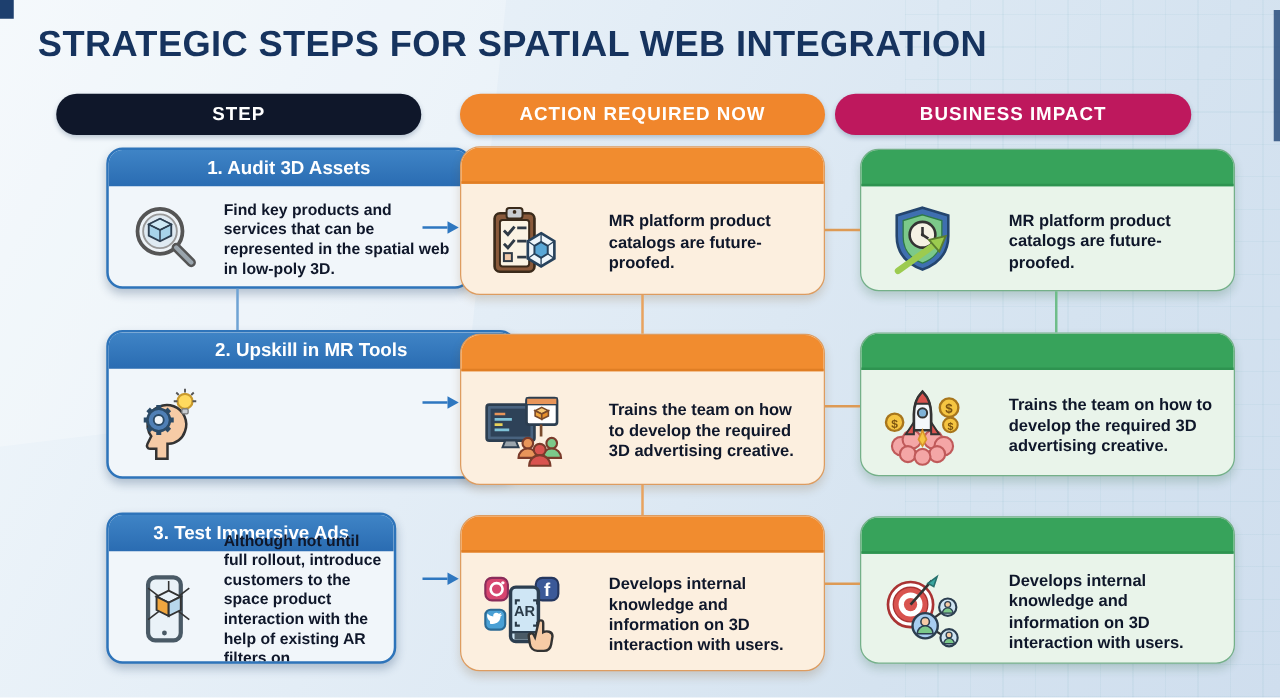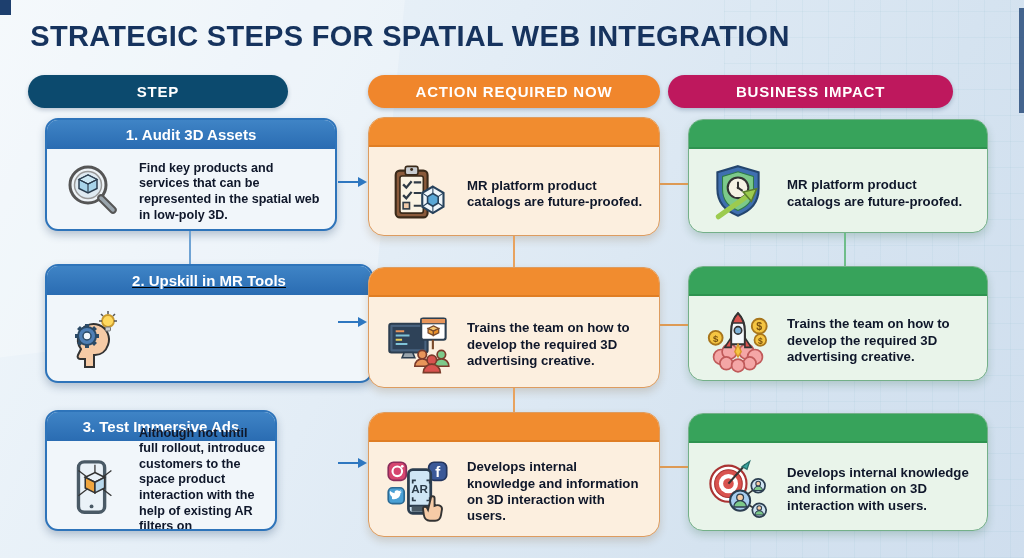--- a/index.html
+++ b/index.html
@@ -27,28 +27,29 @@
     position:absolute;left:0;top:20px;width:820px;text-align:center;
     font-size:29px;font-weight:800;color:#16335e;letter-spacing:.3px;
   }
 
   .pill{
     position:absolute;top:75px;height:33px;border-radius:18px;
     display:flex;align-items:center;justify-content:center;
     color:#fff;font-weight:700;font-size:15px;letter-spacing:.8px;
     box-shadow:0 2px 4px rgba(20,50,90,.25);
   }
-  .pill-step{left:28px;width:260px;background:#0c4a6e;}
+  .pill-step{left:45px;width:292px;background:#0f172a;}
   .pill-action{left:368px;width:292px;background:#f0862c;}
   .pill-impact{left:668px;width:285px;background:#be185d;}
 
   .card{position:absolute;box-sizing:border-box;overflow:hidden;}
   .card-step{
     border:2px solid #2e74ba;border-radius:13px;background:#f1f6fa;
     box-shadow:0 4px 8px rgba(30,60,100,.28);
+    margin-left:40px;
   }
   .card-step .card-header{
     height:29px;background:linear-gradient(#3f84c6,#2a6cb2);
     display:flex;align-items:center;justify-content:center;
     color:#fff;font-weight:700;font-size:15px;
   }
   .card-action{
     border:1.5px solid #dd9c60;border-radius:16px;background:#fcefdf;
     box-shadow:0 4px 8px rgba(120,80,30,.2);
   }
@@ -58,21 +59,21 @@
     box-shadow:0 4px 8px rgba(30,90,50,.2);
   }
   .card-impact .strip{height:27px;background:#37a35b;border-bottom:2px solid #2e9350;}
 
   .card-body{display:flex;align-items:center;gap:8px;padding:4px 10px 6px 8px;height:calc(100% - 31px);}
   .icon-box{flex:0 0 82px;display:flex;align-items:center;justify-content:center;}
   .card-step .icon-box{flex:0 0 76px;}
   .body-text{
     font-size:12.6px;font-weight:700;color:#0f172a;line-height:1.24;padding-right:4px;
   }
-  .card-action .body-text,.card-impact .body-text{font-size:13.2px;}
+  .card-action .body-text,.card-impact .body-text{font-size:13.2px;margin-left:20px;}
 
   .h-arrow{position:absolute;height:0;border-top:2.5px solid #2e77c0;}
   .h-arrow::after{
     content:'';position:absolute;right:-9px;top:-6.5px;width:0;height:0;
     border-left:9px solid #2e77c0;border-top:5px solid transparent;border-bottom:5px solid transparent;
   }
   .h-line{position:absolute;height:2px;background:#dd9a55;}
   .v-line{position:absolute;width:2px;}
   .v-blue{background:#6fa3d4;}
   .v-orange{background:#e8a35f;}
@@ -145,21 +146,21 @@
         <path d="M32 20 v6 l4.5 3" stroke="#333" stroke-width="2" fill="none"></path>
         <circle cx="32" cy="26" r="1.3" fill="#333"></circle>
         <path d="M13 54 L41 34" stroke="#9ccb4f" stroke-width="5" fill="none" stroke-linecap="round"></path>
         <path d="M37 30 l13 -3 l-5 12 z" fill="#9ccb4f" stroke="#5b7d2e" stroke-width="1.5"></path>
       </svg>
     </div>
     <div class="body-text">MR platform product catalogs are future-proofed.</div>
   </div>
 </div>
 
-<div class="card card-step" style="left:45px;top:264px;width:328px;height:119px;text-decoration:underline;">
+<div class="card card-step" style="left:45px;top:264px;width:328px;height:119px;">
   <div class="card-header">2. Upskill in MR Tools</div>
   <div class="card-body">
     <div class="icon-box">
       <svg viewBox="0 0 64 64" width="64" height="64">
         <path d="M24 58 v-8 h-5 c-2 0 -3 -2 -2 -4 l3 -6 c-3 -4 -4 -10 -2 -15 c3 -8 12 -12 20 -9 c8 3 12 12 9 20 c-2 6 -7 10 -13 10 h-1 v12 z" fill="#f6cba6" stroke="#333" stroke-width="2"></path>
         <g stroke="#2b4a66" stroke-width="4">
           <line x1="26" y1="15" x2="26" y2="39"></line>
             <line x1="14" y1="27" x2="38" y2="27"></line>
           <line x1="17.5" y1="18.5" x2="34.5" y2="35.5"></line>
             <line x1="34.5" y1="18.5" x2="17.5" y2="35.5"></line>

